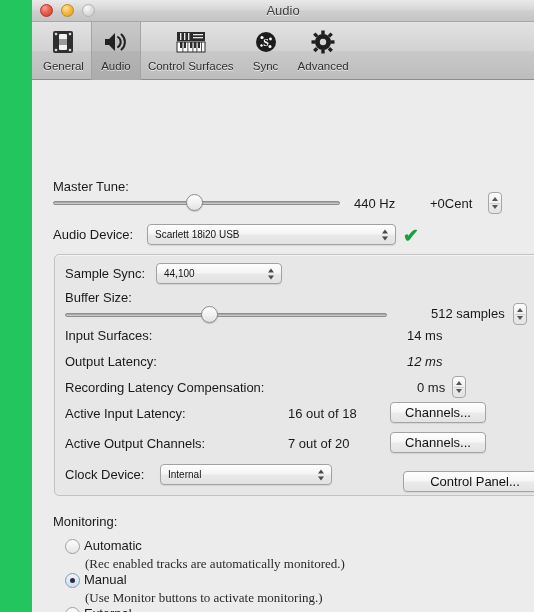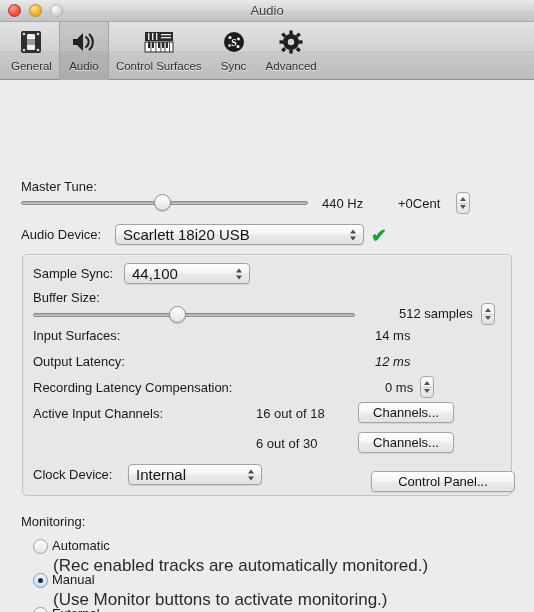--- a/index.html
+++ b/index.html
@@ -11,20 +11,21 @@
     font-family: "Liberation Sans", sans-serif;
     -webkit-font-smoothing: antialiased;
   }
   .window {
     position: relative;
     width: 534px;
     height: 612px;
     overflow: hidden;
     background: #22c55e;
     box-sizing: border-box;
+    padding-left: 32px;
   }
 
   
   .titlebar {
     position: relative;
     height: 22px;
     background: linear-gradient(to bottom, #e9e9e9 0%, #d6d6d6 48%, #cfcfcf 52%, #c4c4c4 100%);
     border-bottom: 1px solid #a7a7a7;
     box-sizing: border-box;
   }
@@ -156,21 +157,21 @@
     border-radius: 4px;
     background: linear-gradient(to bottom, #fefefe 0%, #f4f4f4 48%, #e9e9e9 52%, #e2e2e2 100%);
     border: 1px solid #a2a2a2;
     box-sizing: border-box;
     box-shadow: 0 1px 1px rgba(0,0,0,0.09);
     display: flex;
     align-items: center;
     cursor: default;
   }
   .popup .ptext {
-    font-size: 15px;
+    font-size: 10px;
     color: #141414;
     padding-left: 7px;
     white-space: nowrap;
     overflow: hidden;
   }
   .popup .parrows {
     position: absolute;
     right: 5px;
     top: 50%;
     transform: translateY(-50%);
@@ -262,23 +263,24 @@
     content: "";
     position: absolute;
     left: 50%; top: 50%;
     width: 5px; height: 5px;
     margin: -2.5px 0 0 -2.5px;
     border-radius: 50%;
     background: #2b2b3a;
   }
   .sublbl {
     position: absolute;
-    font-size: 17px;
+    font-size: 13px;
     color: #2a2a2a;
     white-space: nowrap;
+    font-family: Liberation Serif, serif;
   }
 
   .checkmark {
     position: absolute;
     font-size: 19px;
     color: #16a33d;
     font-weight: bold;
     line-height: 1;
   }
 </style>
@@ -442,29 +444,30 @@
     <div class="abs val" style="left:375px; top:274px;font-style:italic;">12 ms</div>
 
     <div class="abs lbl" style="left:33px; top:300px;">Recording Latency Compensation:</div>
     <div class="abs val" style="left:385px; top:300px;">0 ms</div>
     <div class="stepper" style="left:420px; top:296px;">
       <div class="s-up"></div>
       <div class="sdiv"></div>
       <div class="s-dn"></div>
     </div>
 
-    <div class="abs lbl" style="left:33px; top:326px;">Active Input Channels:</div>
+    <div class="abs lbl" style="left:33px; top:326px;">Active Input Latency:</div>
     <div class="abs val" style="left:256px; top:326px;">16 out of 18</div>
     <div class="pbtn" style="left:358px; top:322px; width:96px;">Channels...</div>
 
-    <div class="abs val" style="left:256px; top:356px;">6 out of 30</div>
+    <div class="abs lbl" style="left:33px; top:356px;">Active Output Channels:</div>
+    <div class="abs val" style="left:256px; top:356px;">7 out of 20</div>
     <div class="pbtn" style="left:358px; top:352px; width:96px;">Channels...</div>
 
     <div class="abs lbl" style="left:33px; top:387px;">Clock Device:</div>
-    <div class="popup" style="left:128px; top:384px; width:134px;">
+    <div class="popup" style="left:128px; top:384px; width:172px;">
       <div class="ptext">Internal</div>
       <div class="parrows">
         <div class="arrow-up"></div>
         <div class="arrow-dn"></div>
       </div>
     </div>
     <div class="pbtn" style="left:371px; top:391px; width:144px;">Control Panel...</div>
 
     <div class="abs lbl" style="left:21px; top:434px;">Monitoring:</div>
 

